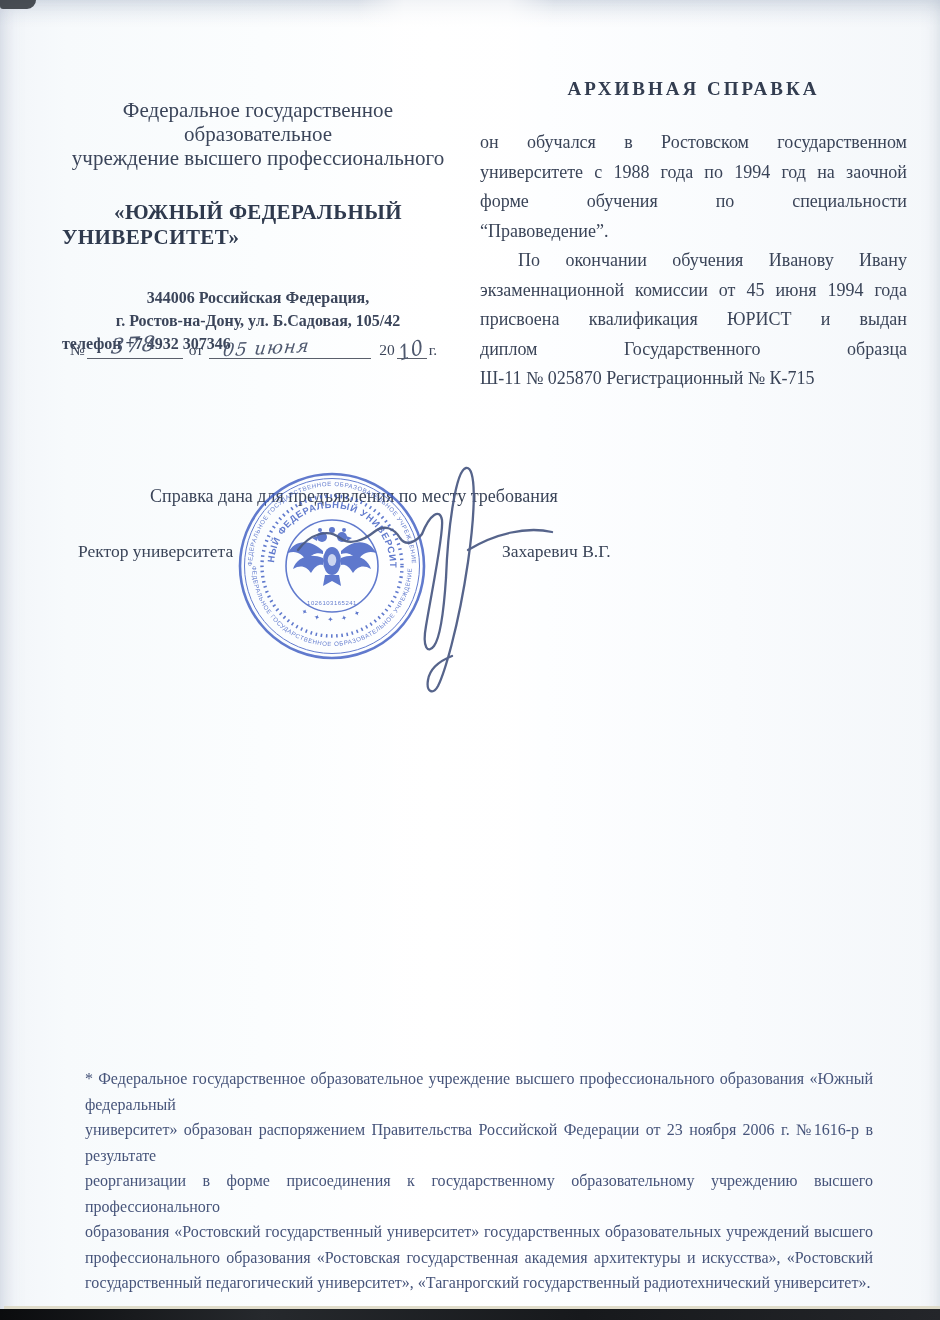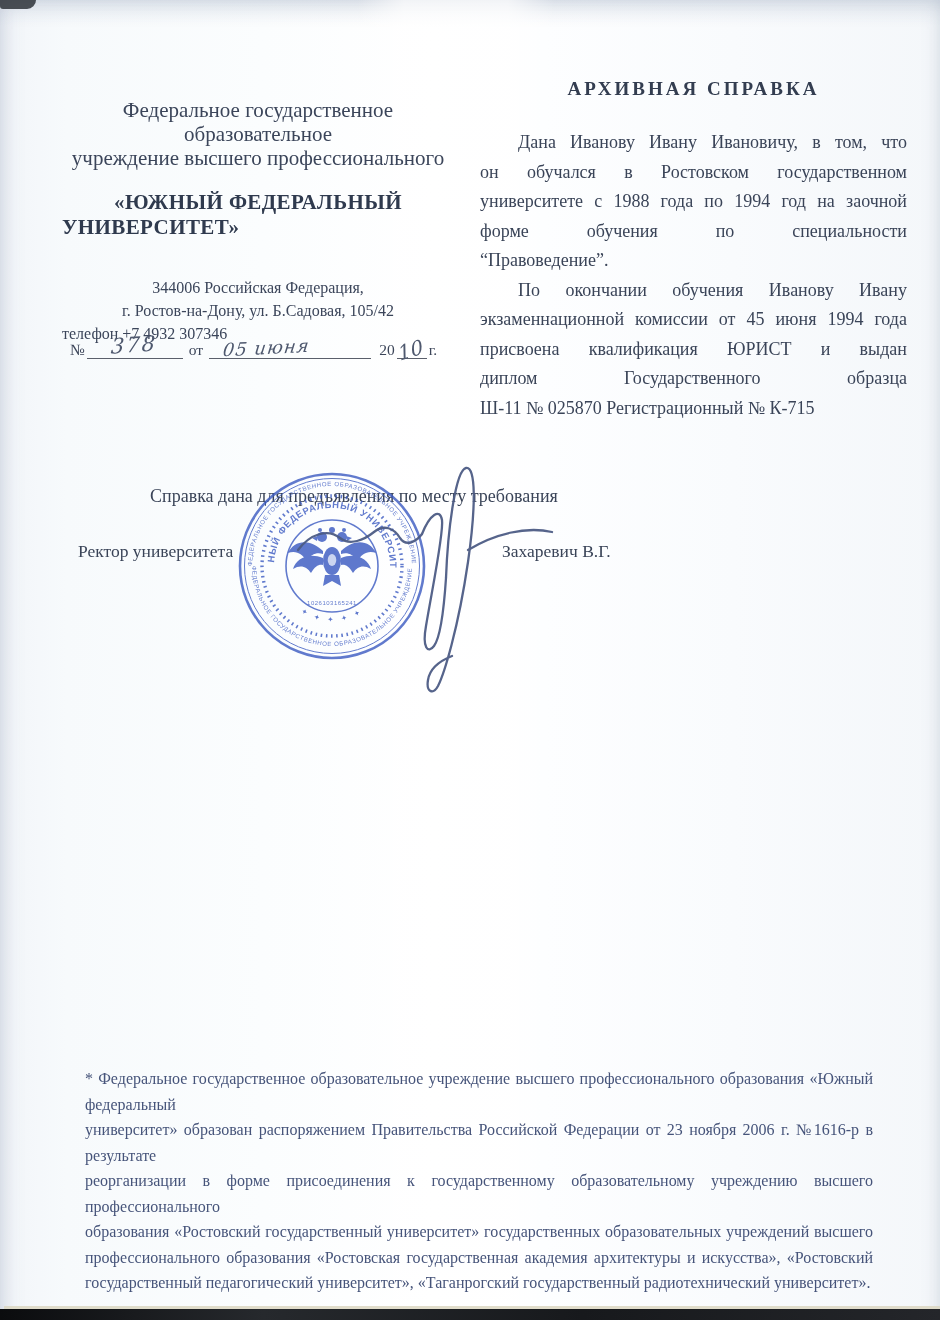--- a/index.html
+++ b/index.html
@@ -19,22 +19,22 @@
       linear-gradient(180deg,rgba(190,200,216,.22),rgba(190,200,216,0) 26px);
   }
   .blob-tl{position:absolute;left:0;top:0;width:36px;height:9px;background:#2e3238;border-radius:0 0 9px 3px;opacity:.85;}
   .edge-cream{position:absolute;left:4px;right:0;bottom:10px;height:4px;background:#dcd7c2;opacity:.85;}
   .edge-dark{position:absolute;left:0;right:0;bottom:0;height:11px;
     background:linear-gradient(90deg,#0b0c0e,#26292d 28%,#17191c 62%,#24262a);}
   
   .letterhead{position:absolute;left:62px;top:74px;width:392px;text-align:center;}
   .agency{font-weight:bold;font-size:17.5px;letter-spacing:.3px;color:#353f52;}
   .institution{margin-top:24px;font-size:21px;line-height:24px;color:#3b455a;}
-  .university{margin-top:20px;font-weight:bold;font-size:21px;line-height:25px;letter-spacing:.4px;color:#2f3a4e;}
-  .address{margin-top:36px;font-size:16px;line-height:23px;color:#3b455a;}
+  .university{margin-top:30px;font-weight:bold;font-size:21px;line-height:25px;letter-spacing:.4px;color:#2f3a4e;}
+  .address{margin-top:36px;font-size:16px;line-height:23px;color:#3b455a;font-weight:bold;}
   .centered .jline{text-align:center;text-align-last:center;}
   
   .numline{position:absolute;left:70px;top:338px;width:400px;font-size:15.5px;color:#3c4559;
     display:flex;align-items:flex-end;white-space:nowrap;}
   .blank{border-bottom:1.2px solid #5a5f6b;position:relative;height:20px;}
   .b-num{width:96px;margin:0 6px 0 2px;}
   .b-date{width:162px;margin:0 8px 0 6px;}
   .b-year{width:30px;margin:0 2px;}
   .hw{position:absolute;font-family:"DejaVu Serif",serif;font-style:italic;color:#4e586e;white-space:nowrap;}
   .hw-number{left:24px;bottom:1px;font-size:21px;transform:rotate(-4deg) skewX(-8deg);letter-spacing:2px;}
@@ -90,21 +90,20 @@
     <span>20</span>
     <span class="blank b-year">
       <span class="hw hw-year">10</span>
     </span>
     <span>г.</span>
   </div>
 
   <div class="rightcol">
     <div class="doc-title">АРХИВНАЯ СПРАВКА</div>
     <div class="body-text">
-        <div class="jline jindent">Дана Иванову Ивану Ивановичу, в том, что</div>
         <div class="jline">он обучался в Ростовском государственном</div>
         <div class="jline">университете с 1988 года по 1994 год на заочной</div>
         <div class="jline">форме обучения по специальности</div>
         <div class="jline jlast">“Правоведение”.</div>
       </div>
     <div class="body-text" style="margin-top:0;">
         <div class="jline jindent">По окончании обучения Иванову Ивану</div>
         <div class="jline">экзаменнационной комиссии от 45 июня 1994 года</div>
         <div class="jline">присвоена квалификация ЮРИСТ и выдан</div>
         <div class="jline">диплом Государственного образца</div>

